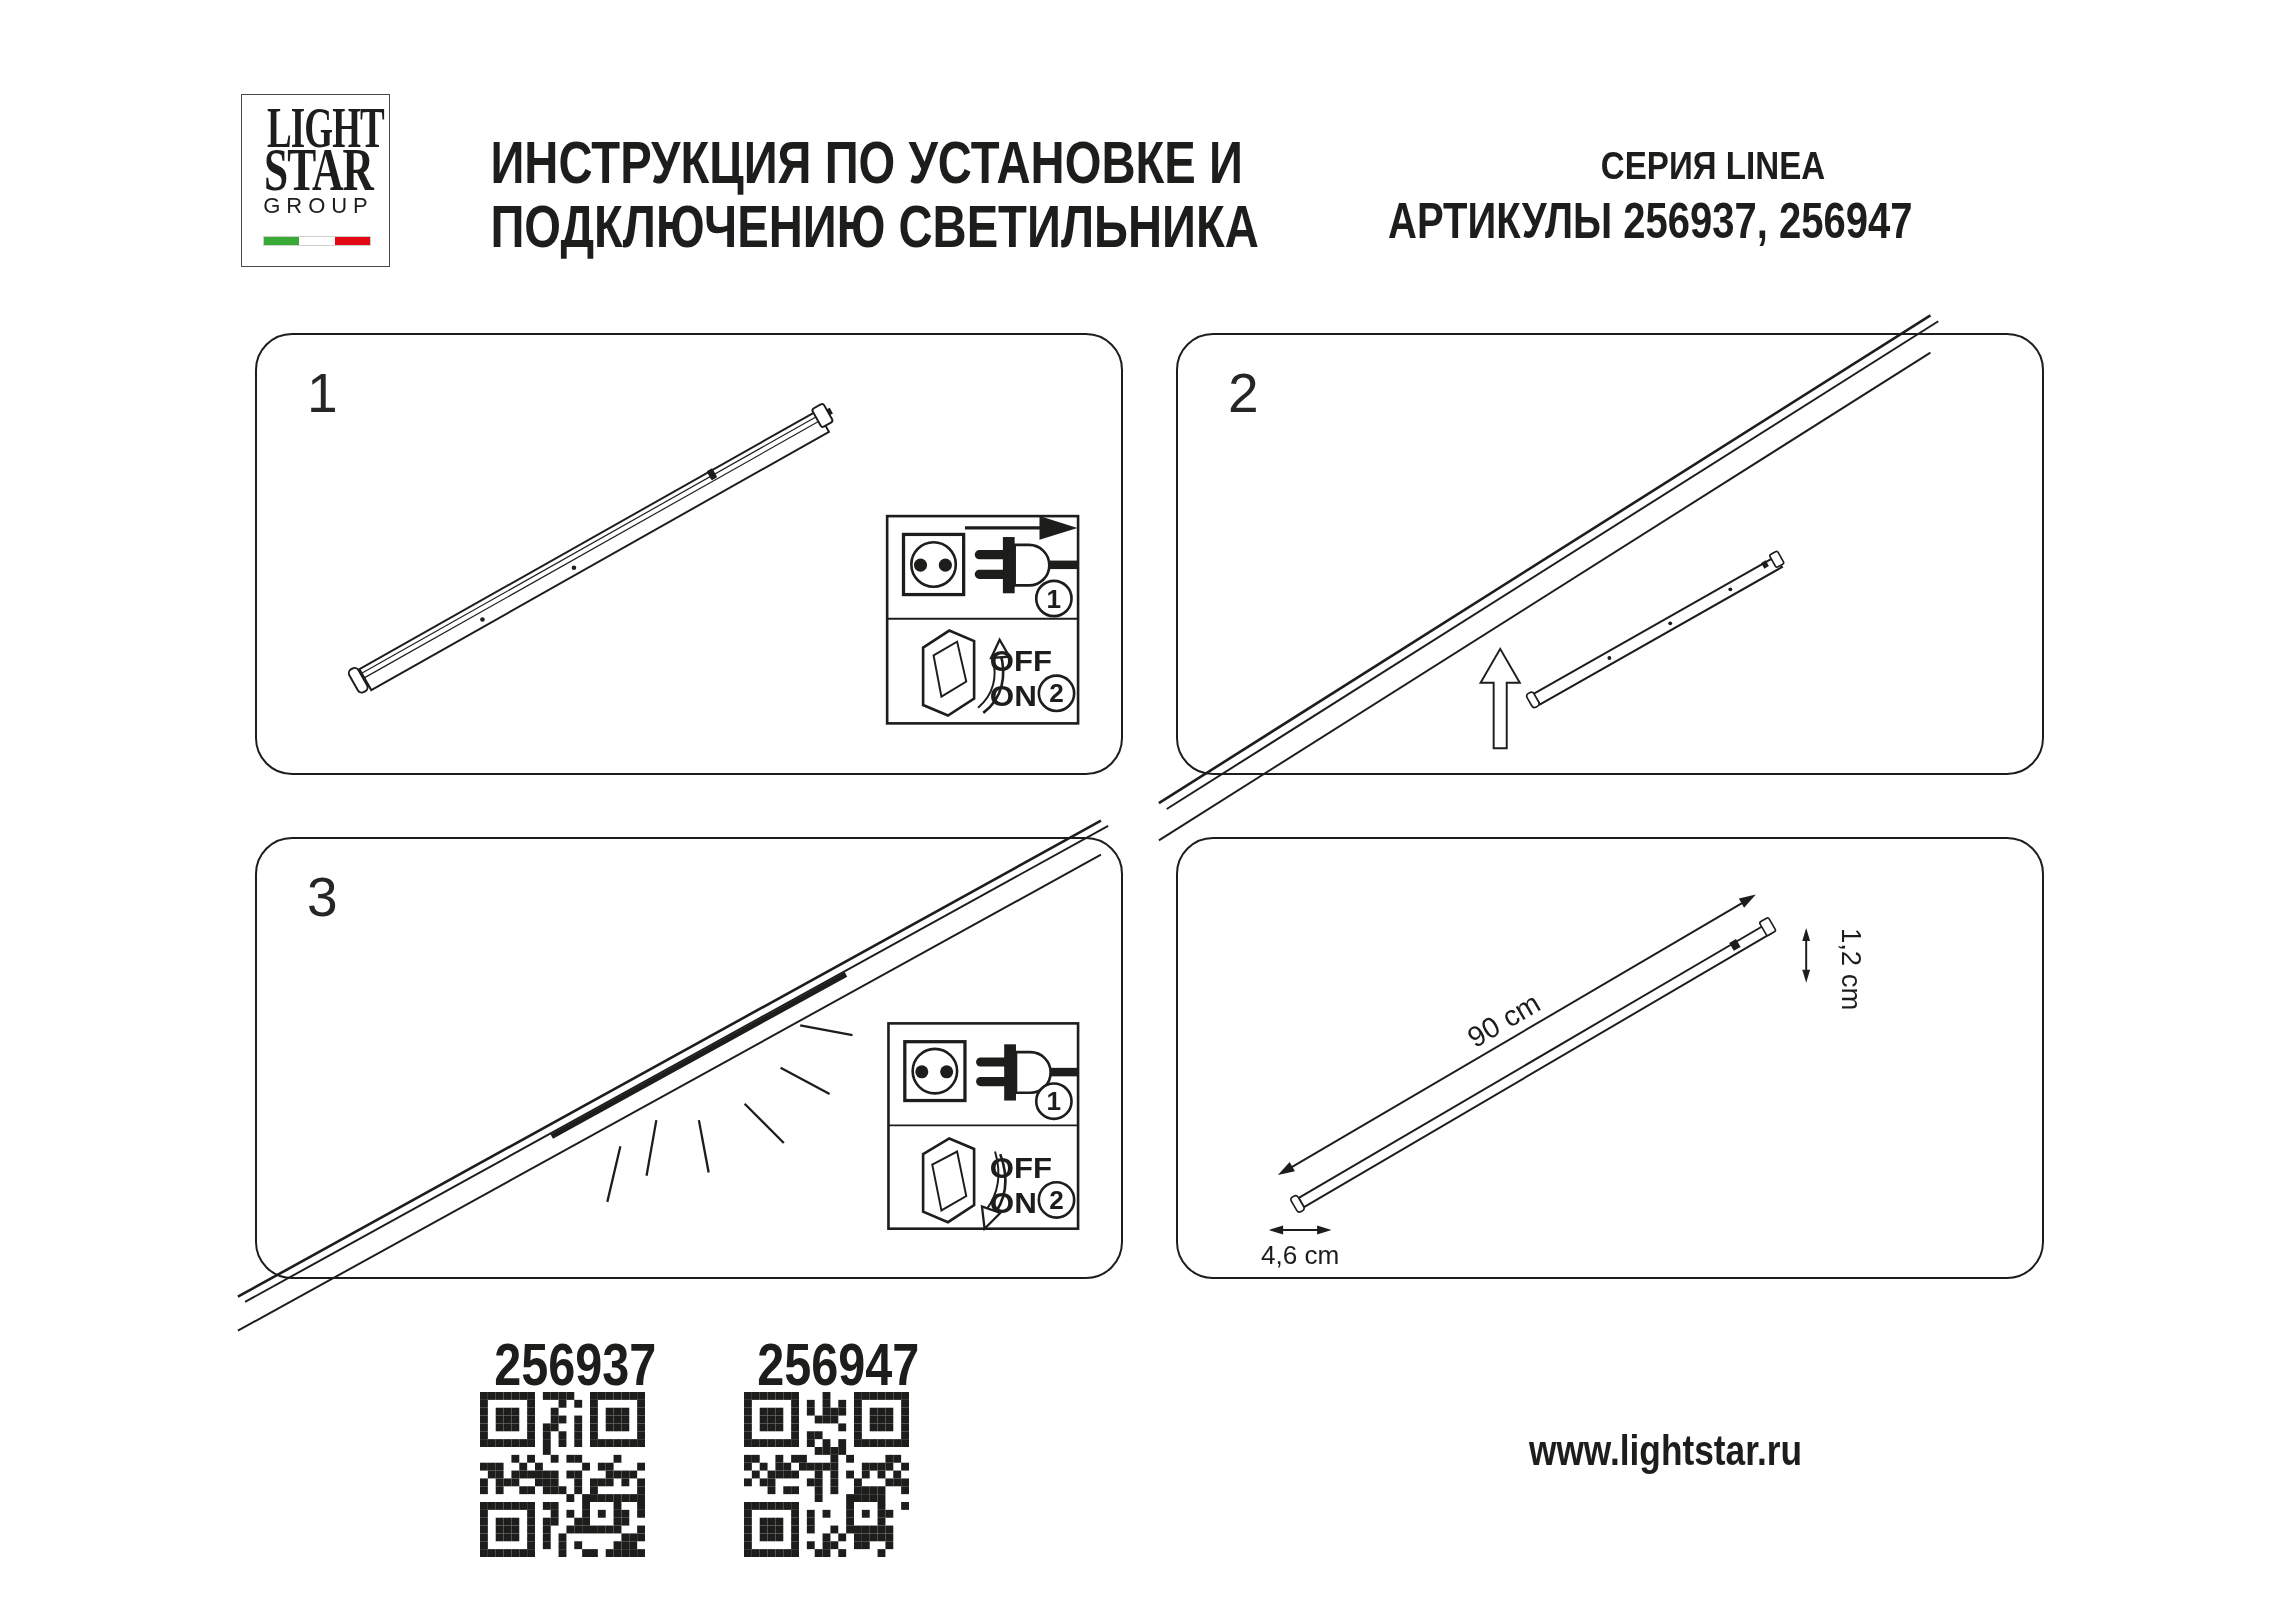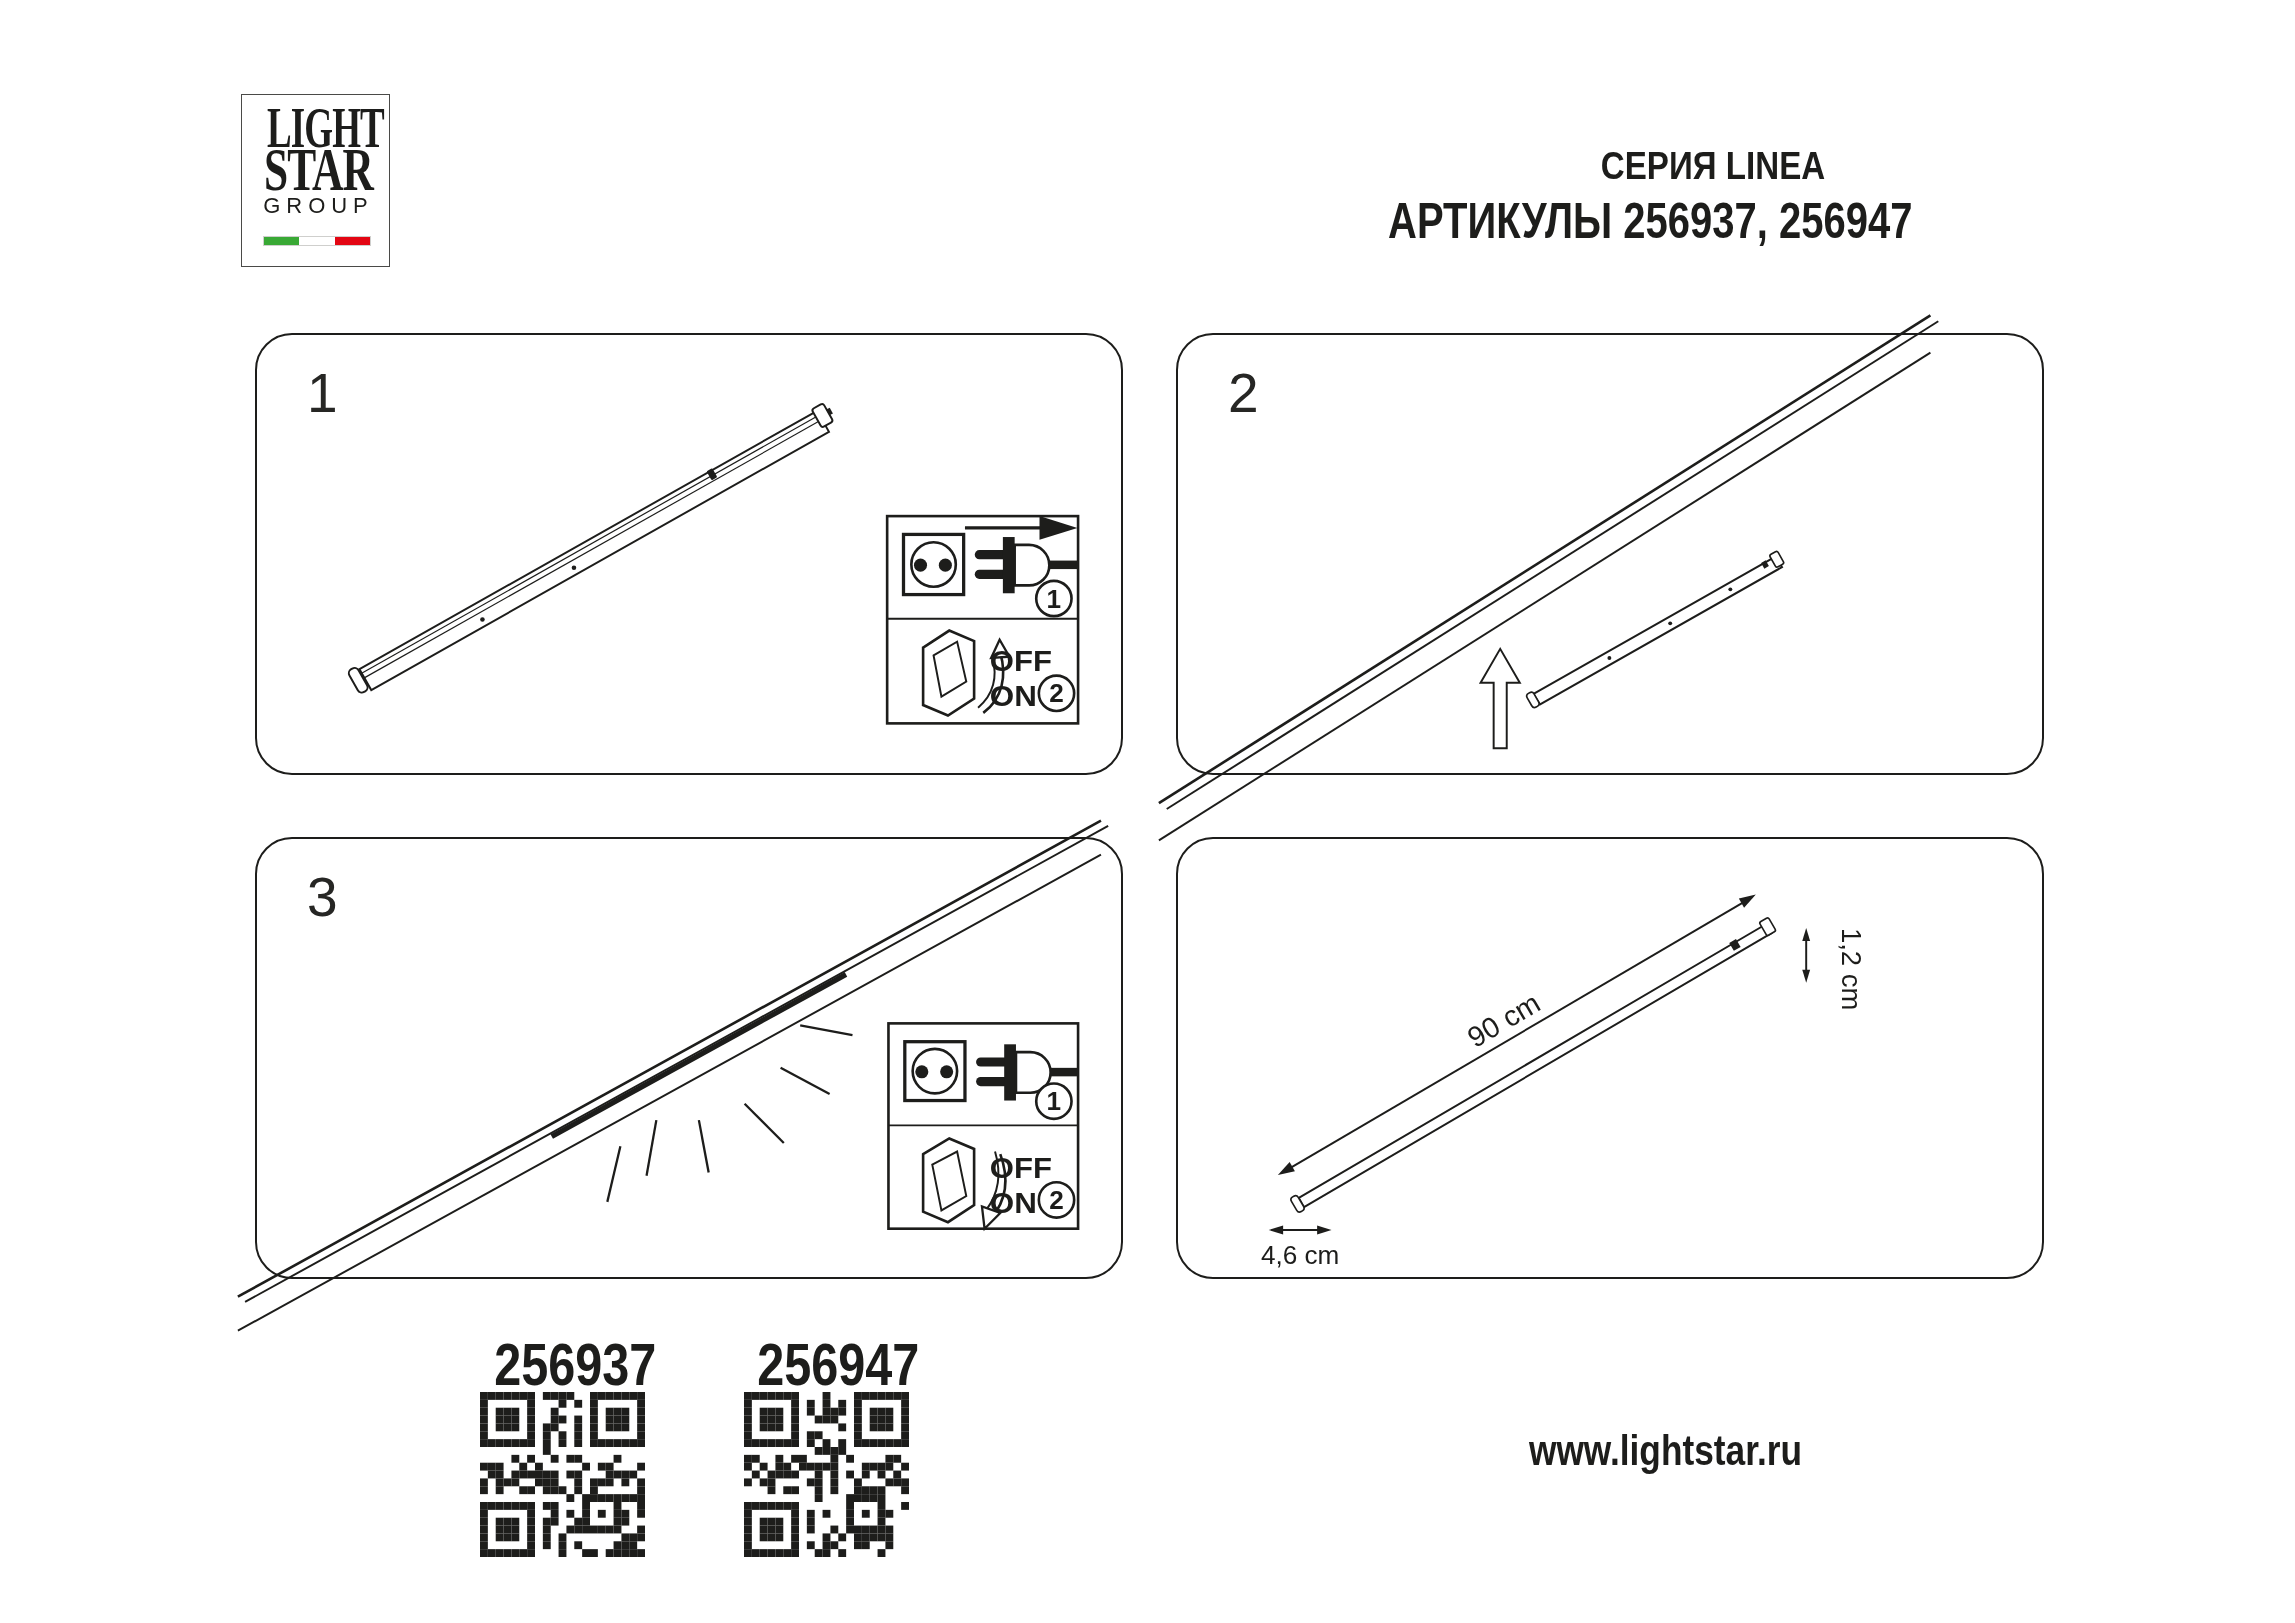--- a/index.html
+++ b/index.html
@@ -51,20 +51,24 @@
     <div class="logo-light">LIGHT</div>
     <div class="logo-star">STAR</div>
     <div class="logo-group">GROUP</div>
     <div class="logo-flag">
       <span style="background:#39a935"></span>
       <span style="background:#ffffff"></span>
       <span style="background:#e30613"></span>
     </div>
   </div>
 
+  <div class="abs title">
+    <div>ИНСТРУКЦИЯ ПО УСТАНОВКЕ И</div>
+    <div>ПОДКЛЮЧЕНИЮ СВЕТИЛЬНИКА</div>
+  </div>
 
   <div class="abs series-wrap">
     <div class="series">СЕРИЯ LINEA</div>
     <div class="articles">АРТИКУЛЫ 256937, 256947</div>
   </div>
 
   <div class="panel" style="left:255px;top:333px;">
     <div class="panel-num">1</div>
     <svg width="868" height="442" viewBox="0 0 1326 676">
 

